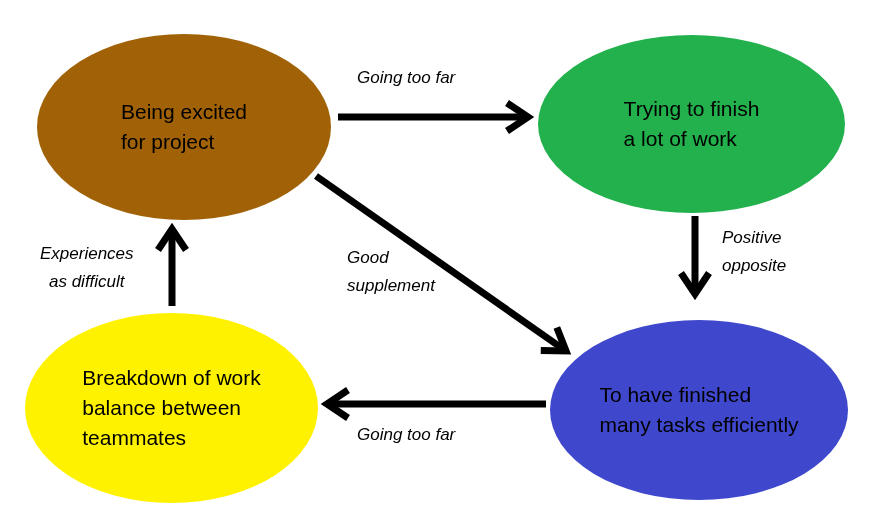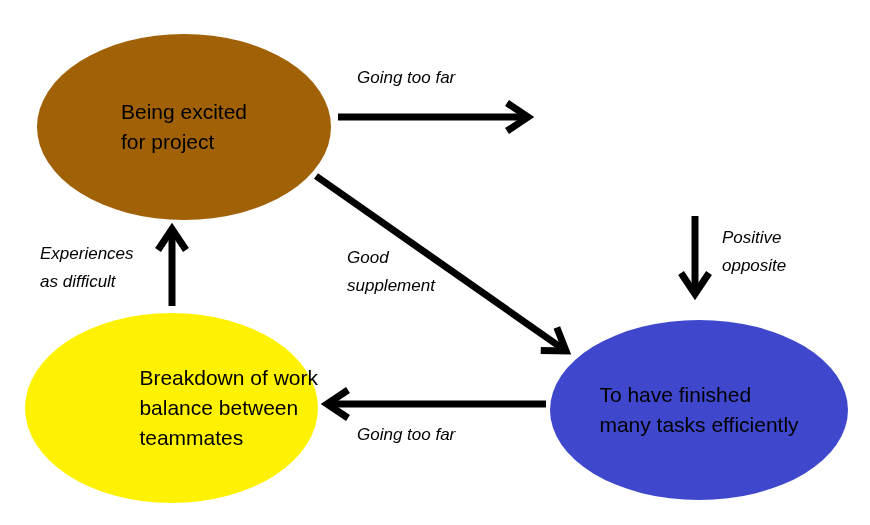--- a/index.html
+++ b/index.html
@@ -21,32 +21,32 @@
   }
   .node .node-label{
     font-size:21px;
     line-height:30px;
     text-align:left;
     white-space:pre-line;
   }
   .node-excited   {left:37px;  top:34px;  width:294px; height:186px;}
   .node-finish    {left:538px; top:35px;  width:307px; height:178px;}
   .node-finished  {left:550px; top:320px; width:298px; height:180px;align-items:center;}
-  .node-breakdown {left:25px;  top:313px; width:293px; height:190px;justify-content:flex-end;}
+  .node-breakdown {left:25px;  top:313px; width:293px; height:190px;}
   .edge-label{
     position:absolute;
     font-style:italic;
     font-size:17px;
     line-height:28px;
     white-space:pre-line;
   }
   .lbl-top        {left:357px; top:64px;}
   .lbl-positive   {left:722px; top:224px;}
   .lbl-good       {left:347px; top:244px;font-style:italic;}
-  .lbl-experiences{left:40px;  top:240px;}
+  .lbl-experiences{left:40px;  top:240px;text-align:center;}
   .lbl-bottom     {left:357px; top:421px;}
   svg.arrows{
     position:absolute;
     left:0;top:0;width:870px;height:525px;
     pointer-events:none;
   }
   svg.arrows line{
     stroke:#000;
     stroke-width:7;
   }
@@ -67,20 +67,24 @@
     <line x1="316" y1="176" x2="566" y2="351" marker-end="url(#vhead)"></line>
     <line x1="546" y1="404" x2="327" y2="404" marker-end="url(#vhead)"></line>
     <line x1="172" y1="306" x2="172" y2="229" marker-end="url(#vhead)"></line>
   </svg>
 
   <div class="node node-excited" style="background: #a16207;">
     <div class="node-label">Being excited
 for project</div>
   </div>
 
+  <div class="node node-finish" style="background: rgb(34, 177, 76);">
+    <div class="node-label">Trying to finish
+a lot of work</div>
+  </div>
 
   <div class="node node-finished" style="background: rgb(63, 72, 204);">
     <div class="node-label">To have finished
 many tasks efficiently</div>
   </div>
 
   <div class="node node-breakdown" style="background: rgb(255, 242, 0);">
     <div class="node-label">Breakdown of work
 balance between
 teammates</div>

